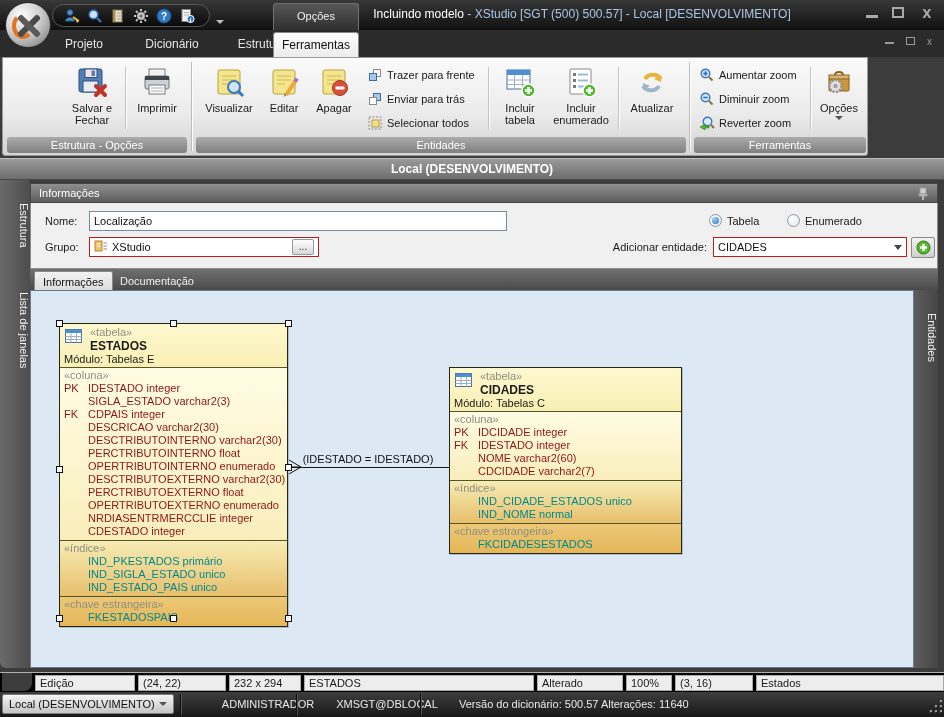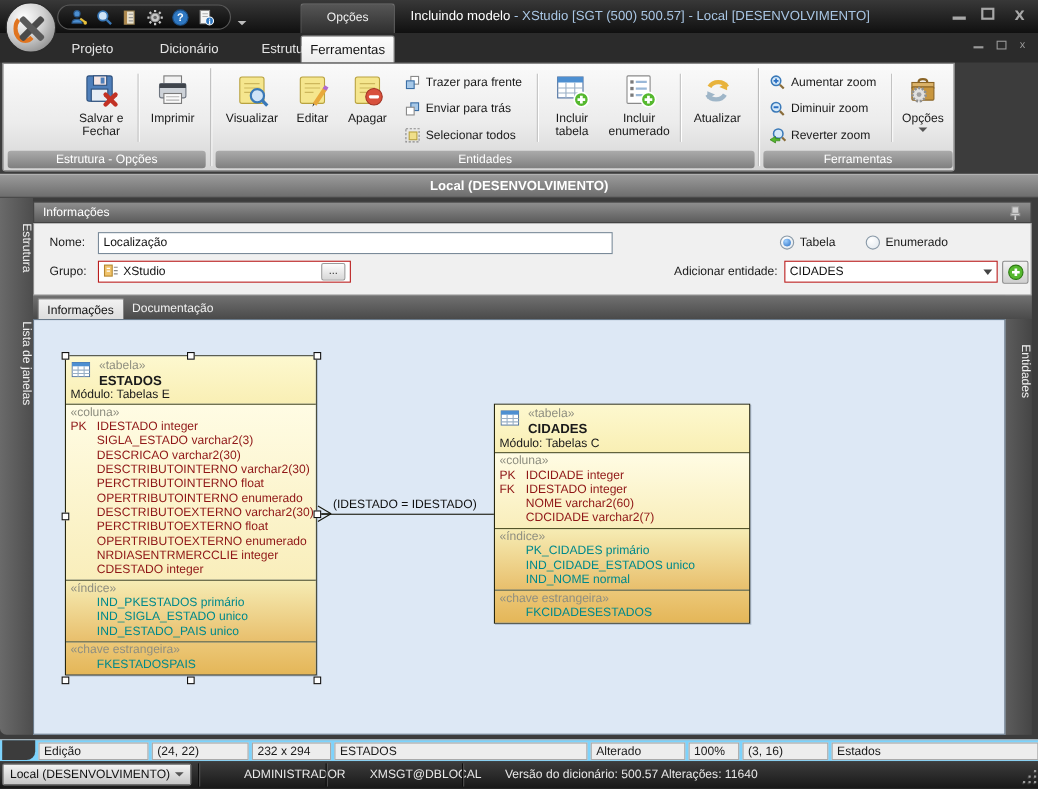--- a/index.html
+++ b/index.html
@@ -135,21 +135,21 @@
   .ent-fk   { background:linear-gradient(#ecc878,#e4b658); border-top:1px solid #55552a; padding:1px 0 2px 0; }
   .seclabel { color:#8f8f80; padding-left:4px; }
   .erow { padding-left:4px; white-space:nowrap; color:#8f1616; }
   .erow .ekey { display:inline-block; width:24px; }
   .irow { padding-left:28px; white-space:nowrap; color:#00898b; }
   .conn-line { position:absolute; height:0; border-top:1px solid #16160a; }
   .conn-label { position:absolute; font-size:11px; color:#111; text-align:center; white-space:nowrap; }
   .handle { position:absolute; width:7px; height:7px; background:#fff; border:1px solid #111; }
 
   
-  .statusbar { position:absolute; left:0; top:672px; width:944px; height:20px; background:#7dd3fc;
+  .statusbar { position:absolute; left:0; top:672px; width:944px; height:20px; background:#000000;
     border-top:1px solid #b0b0b0; display:flex; align-items:center; gap:3px; padding-left:2px; }
   .corner-stub { width:30px; height:18px; background:#3c3c3c; border-radius:0 0 8px 0; flex:none;
     margin-top:-2px; }
   .scell { height:16px; border:1px solid #a9a9a9; background:#ededed; font-size:11px; color:#1a1a1a;
     line-height:14px; padding:0 4px; overflow:hidden; white-space:nowrap; flex:none; }
 
   
   .bottombar { position:absolute; left:0; top:692px; width:944px; height:25px;
     background:linear-gradient(#3d3d3d,#181818); }
   .envcombo { position:absolute; left:2px; top:2px; width:172px; height:20px;
@@ -491,21 +491,21 @@
         <svg width="12" height="14" viewBox="0 0 12 14">
             <rect x="3" y="1" width="6" height="6" fill="#d0d0d0" stroke="#9a9a9a"></rect>
             <rect x="2" y="7" width="8" height="2" fill="#d0d0d0" stroke="#9a9a9a"></rect>
             <line x1="6" y1="9" x2="6" y2="13" stroke="#d0d0d0" stroke-width="1.5"></line>
           </svg>
       </span>
     </div>
 
     <div class="form">
       <span class="flabel" style="left:14px;top:8px;">Nome:</span>
-      <input class="tinput" style="left: 58px; top: 8px; width: 468px;" value="Localização">
+      <input class="tinput" style="left: 58px; top: 8px; width: 418px;" value="Localização">
       <span class="flabel" style="left:14px;top:34px;">Grupo:</span>
       <div class="combo" style="left:58px;top:34px;width:230px;">
         <span>
           <svg width="14" height="14" viewBox="0 0 14 14">
               <rect x="1" y="2" width="7" height="10" fill="#f0c36a" stroke="#b5862e"></rect>
               <line x1="3" y1="5" x2="6" y2="5" stroke="#fff"></line>
               <line x1="3" y1="7.5" x2="6" y2="7.5" stroke="#fff"></line>
               <g stroke="#8a8a8a">
                 <line x1="9.5" y1="4" x2="13" y2="4"></line>
                 <line x1="9.5" y1="7" x2="13" y2="7"></line>
@@ -573,20 +573,21 @@
               </svg>
           </span>
           <div class="ent-stereo">«tabela»</div>
           <div class="ent-name">ESTADOS</div>
           <div class="ent-mod">Módulo: Tabelas E</div>
         </div>
         <div class="ent-cols">
           <div class="seclabel">«coluna»</div>
           <div class="erow"><span class="ekey">PK</span><span>IDESTADO integer</span></div>
           <div class="erow"><span class="ekey"></span><span>SIGLA_ESTADO varchar2(3)</span></div>
+          <div class="erow"><span class="ekey">FK</span><span>CDPAIS integer</span></div>
           <div class="erow"><span class="ekey"></span><span>DESCRICAO varchar2(30)</span></div>
           <div class="erow"><span class="ekey"></span><span>DESCTRIBUTOINTERNO varchar2(30)</span></div>
           <div class="erow"><span class="ekey"></span><span>PERCTRIBUTOINTERNO float</span></div>
           <div class="erow"><span class="ekey"></span><span>OPERTRIBUTOINTERNO enumerado</span></div>
           <div class="erow"><span class="ekey"></span><span>DESCTRIBUTOEXTERNO varchar2(30)</span></div>
           <div class="erow"><span class="ekey"></span><span>PERCTRIBUTOEXTERNO float</span></div>
           <div class="erow"><span class="ekey"></span><span>OPERTRIBUTOEXTERNO enumerado</span></div>
           <div class="erow"><span class="ekey"></span><span>NRDIASENTRMERCCLIE integer</span></div>
           <div class="erow"><span class="ekey"></span><span>CDESTADO integer</span></div>
         </div>
@@ -631,21 +632,20 @@
         </div>
         <div class="ent-cols">
           <div class="seclabel">«coluna»</div>
           <div class="erow"><span class="ekey">PK</span><span>IDCIDADE integer</span></div>
           <div class="erow"><span class="ekey">FK</span><span>IDESTADO integer</span></div>
           <div class="erow"><span class="ekey"></span><span>NOME varchar2(60)</span></div>
           <div class="erow"><span class="ekey"></span><span>CDCIDADE varchar2(7)</span></div>
         </div>
         <div class="ent-idx">
           <div class="seclabel">«índice»</div>
-          <div class="irow">PK_CIDADES primário</div>
           <div class="irow">IND_CIDADE_ESTADOS unico</div>
           <div class="irow">IND_NOME normal</div>
         </div>
         <div class="ent-fk">
           <div class="seclabel">«chave estrangeira»</div>
           <div class="irow">FKCIDADESESTADOS</div>
         </div>
       </div>
 
     </div>

